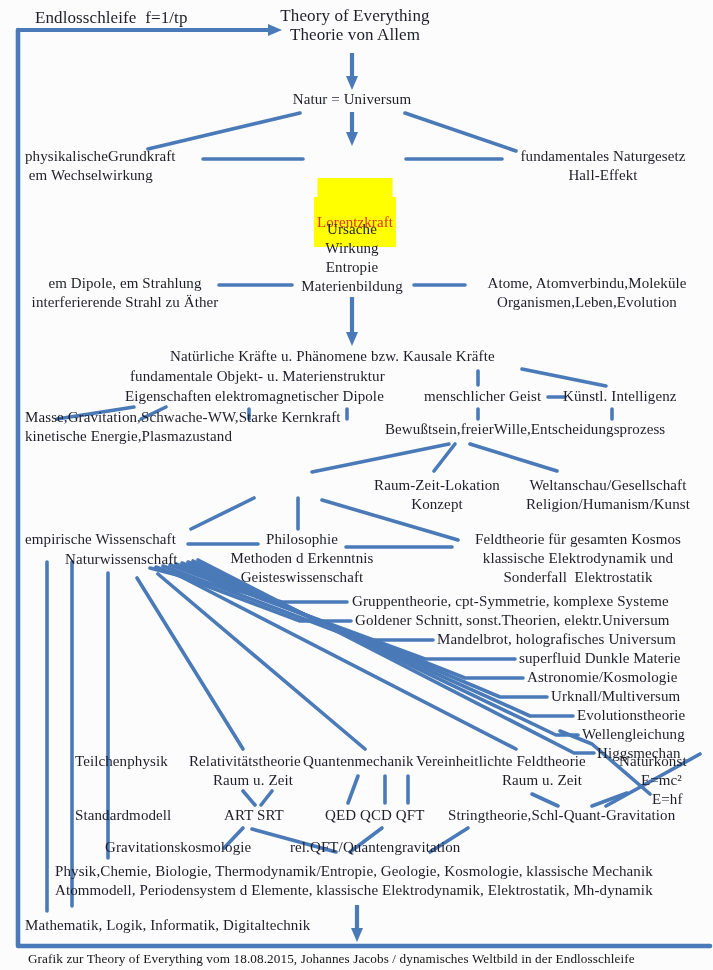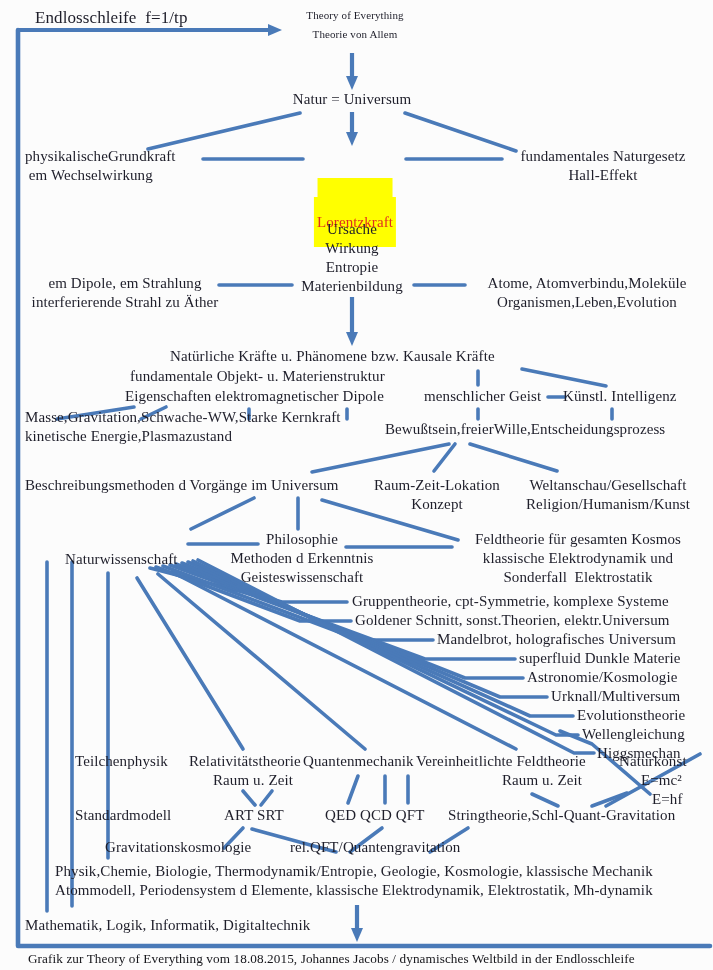--- a/index.html
+++ b/index.html
@@ -93,21 +93,21 @@
       <polygon points="352,146 346,132 358,132" fill="#4a7ab8"></polygon>
       <line x1="352" y1="191" x2="352" y2="204" stroke="#4a7ab8" stroke-width="4.2"></line>
       <polygon points="352,218 346,204 358,204" fill="#4a7ab8"></polygon>
       <line x1="352" y1="297" x2="352" y2="332" stroke="#4a7ab8" stroke-width="4.2"></line>
       <polygon points="352,346 346,332 358,332" fill="#4a7ab8"></polygon>
       <line x1="357" y1="905" x2="357" y2="928" stroke="#4a7ab8" stroke-width="4.2"></line>
       <polygon points="357,942 351,928 363,928" fill="#4a7ab8"></polygon>
     </svg>
   <div id="nodes-layer">
       <div class="node" style="left: 35px; top: 8px; font-size: 17px;">Endlosschleife  f=1/tp</div>
-      <div class="node center" style="left: 355px; top: 6px; font-size: 11px;">Theory of Everything
+      <div class="node center" style="left: 355px; top: 6px; font-size: 17px;">Theory of Everything
 Theorie von Allem</div>
       <div class="node center" style="left: 352px; top: 90px;">Natur = Universum</div>
       <div class="node" style="left: 25px; top: 147px;">physikalischeGrundkraft
  em Wechselwirkung</div>
       <div class="node center hl" style="left: 355px; top: 147px; color: rgb(224, 48, 30); background: rgb(255, 255, 0);">Weltformel</div>
       <div class="node center hl" style="left: 355px; top: 166px; color: rgb(224, 48, 30); background: rgb(255, 255, 0);">Lorentzkraft</div>
       <div class="node center" style="left: 603px; top: 147px;">fundamentales Naturgesetz
 Hall-Effekt</div>
       <div class="node center" style="left: 352px; top: 220px;">Ursache
 Wirkung
@@ -118,25 +118,25 @@
       <div class="node center" style="left: 587px; top: 274px;">Atome, Atomverbindu,Moleküle
 Organismen,Leben,Evolution</div>
       <div class="node" style="left: 170px; top: 347px;">Natürliche Kräfte u. Phänomene bzw. Kausale Kräfte</div>
       <div class="node" style="left: 130px; top: 367px;">fundamentale Objekt- u. Materienstruktur</div>
       <div class="node" style="left: 125px; top: 387px; text-align: right;">Eigenschaften elektromagnetischer Dipole</div>
       <div class="node" style="left: 424px; top: 387px;">menschlicher Geist</div>
       <div class="node" style="left: 563px; top: 387px;">Künstl. Intelligenz</div>
       <div class="node" style="left: 25px; top: 408px;">Masse,Gravitation,Schwache-WW,Starke Kernkraft
 kinetische Energie,Plasmazustand</div>
       <div class="node" style="left: 385px; top: 420px;">Bewußtsein,freierWille,Entscheidungsprozess</div>
-      <div class="node" style="left: 25px; top: 476px;">Beschreibungsmethoden d Vorgänge im Universum</div>
       <div class="node center" style="left: 437px; top: 476px;">Raum-Zeit-Lokation
 Konzept</div>
       <div class="node center" style="left: 608px; top: 476px;">Weltanschau/Gesellschaft
 Religion/Humanism/Kunst</div>
+      <div class="node" style="left: 25px; top: 530px;">empirische Wissenschaft</div>
       <div class="node" style="left: 65px; top: 550px;">Naturwissenschaft</div>
       <div class="node center" style="left: 302px; top: 530px;">Philosophie
 Methoden d Erkenntnis
 Geisteswissenschaft</div>
       <div class="node center" style="left: 578px; top: 530px;">Feldtheorie für gesamten Kosmos
 klassische Elektrodynamik und
 Sonderfall  Elektrostatik</div>
       <div class="node" style="left: 352px; top: 592px;">Gruppentheorie, cpt-Symmetrie, komplexe Systeme</div>
       <div class="node" style="left: 355px; top: 611px;">Goldener Schnitt, sonst.Theorien, elektr.Universum</div>
       <div class="node" style="left: 437px; top: 630px;">Mandelbrot, holografisches Universum</div>

